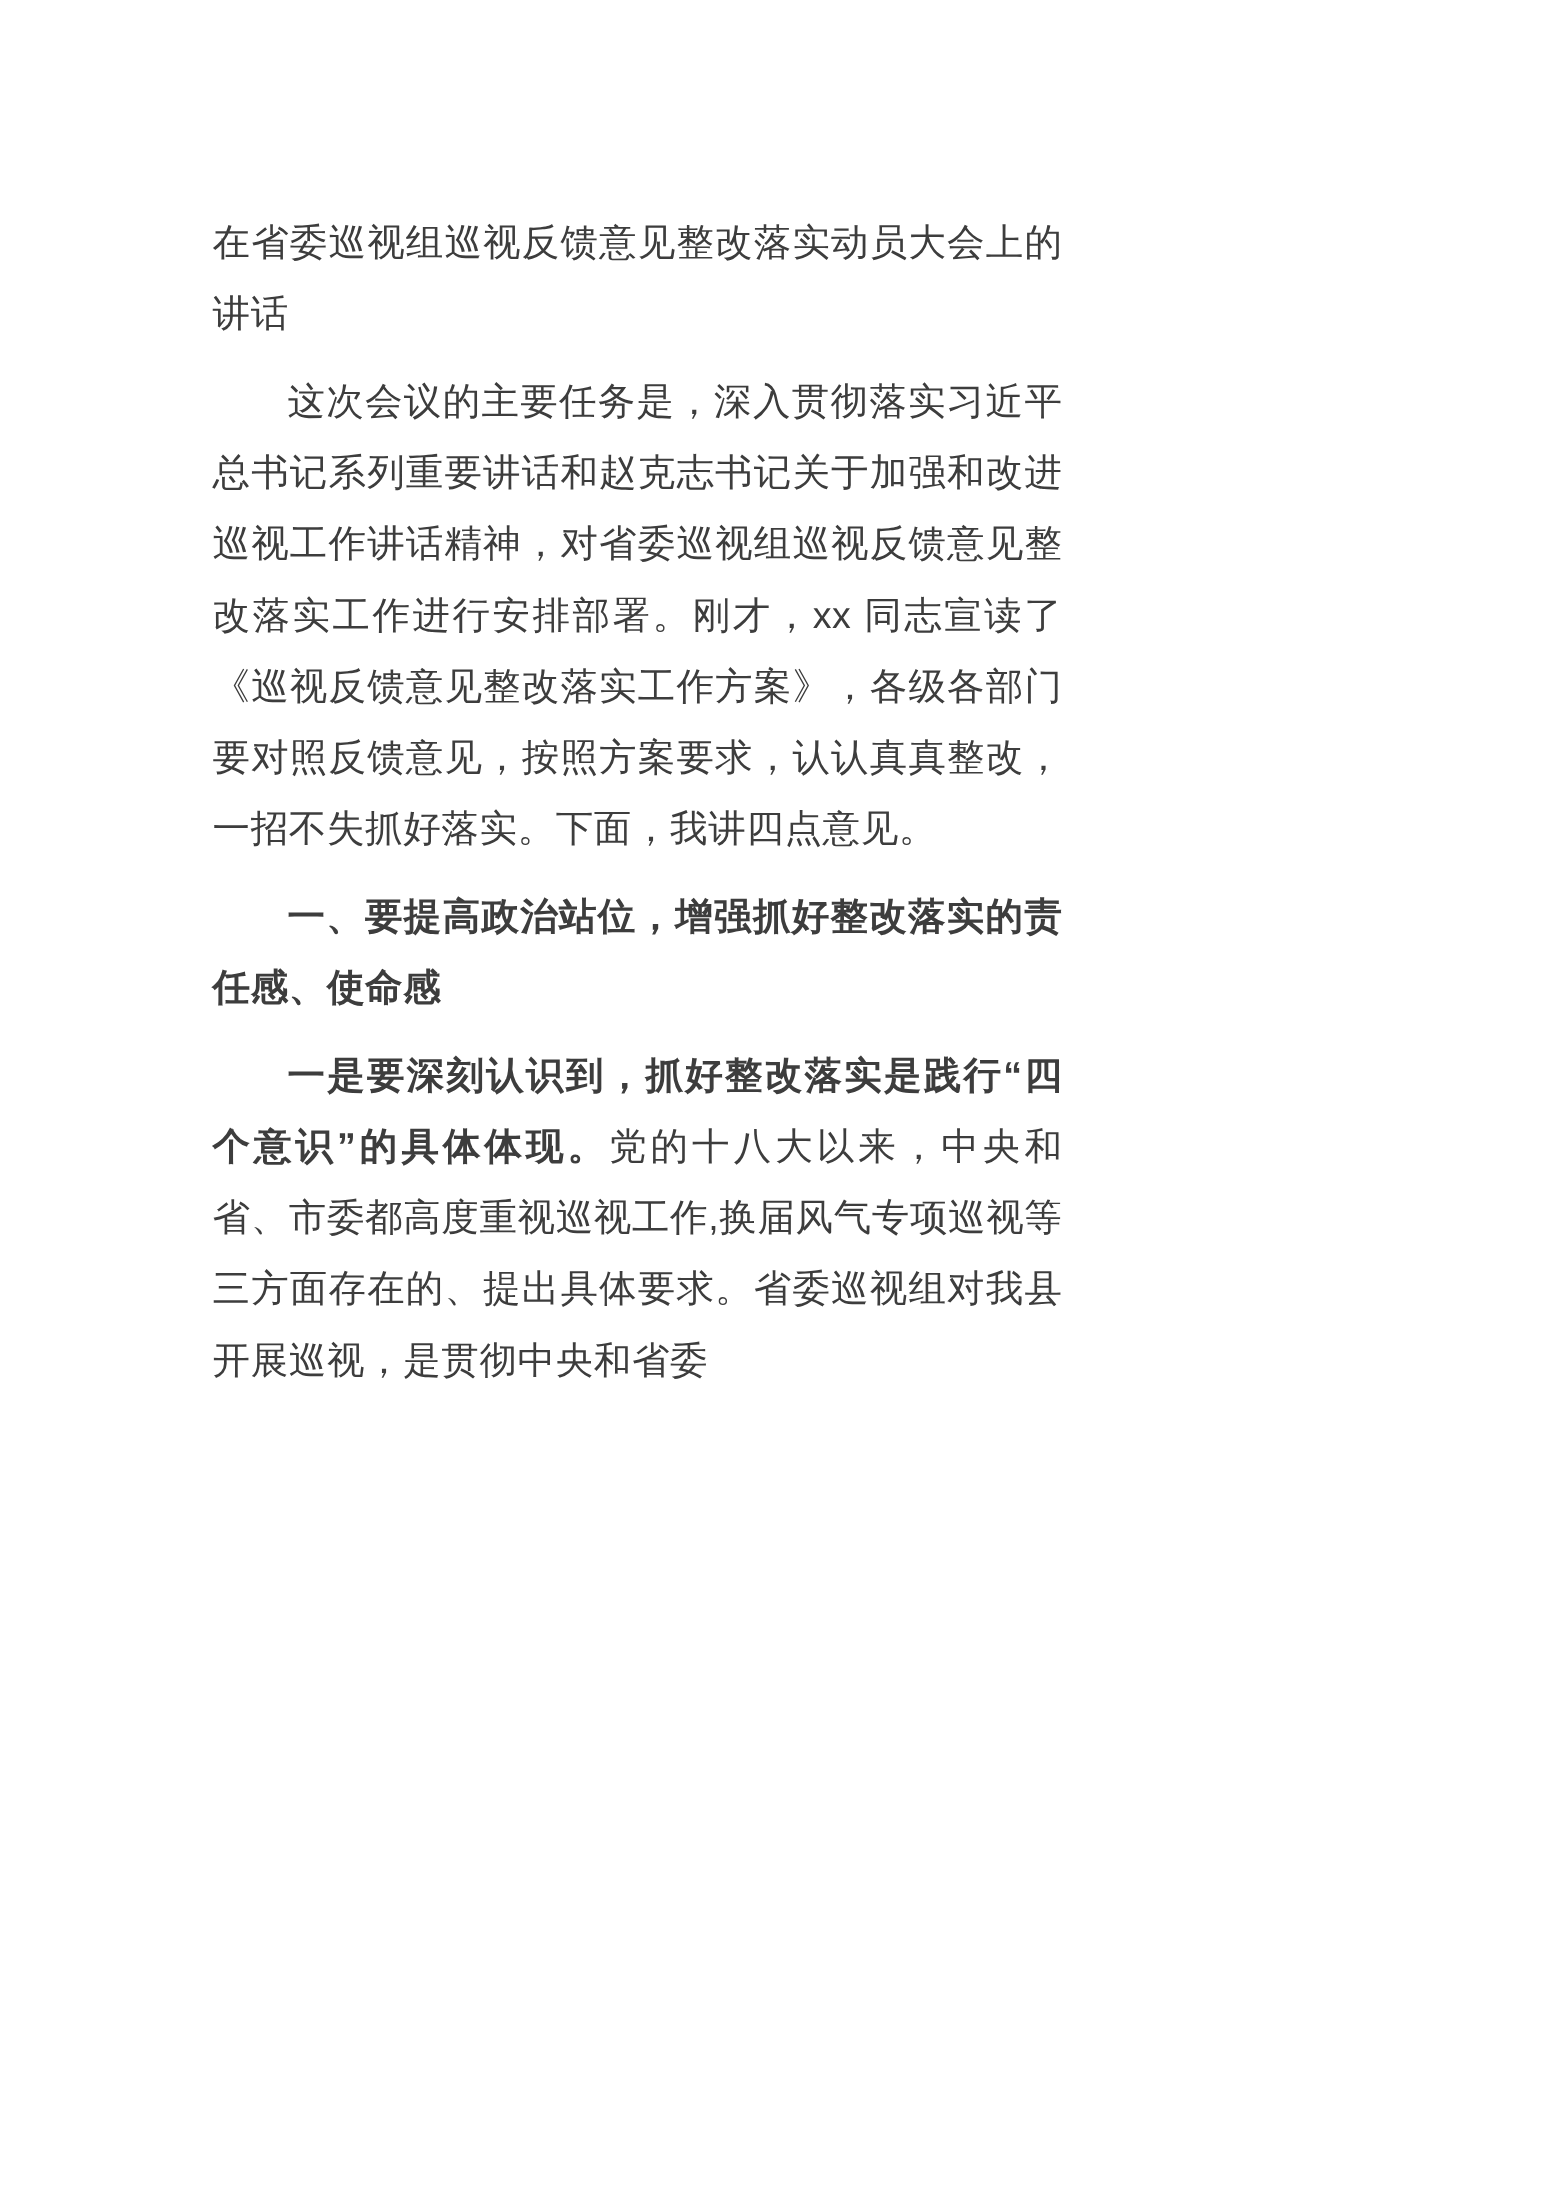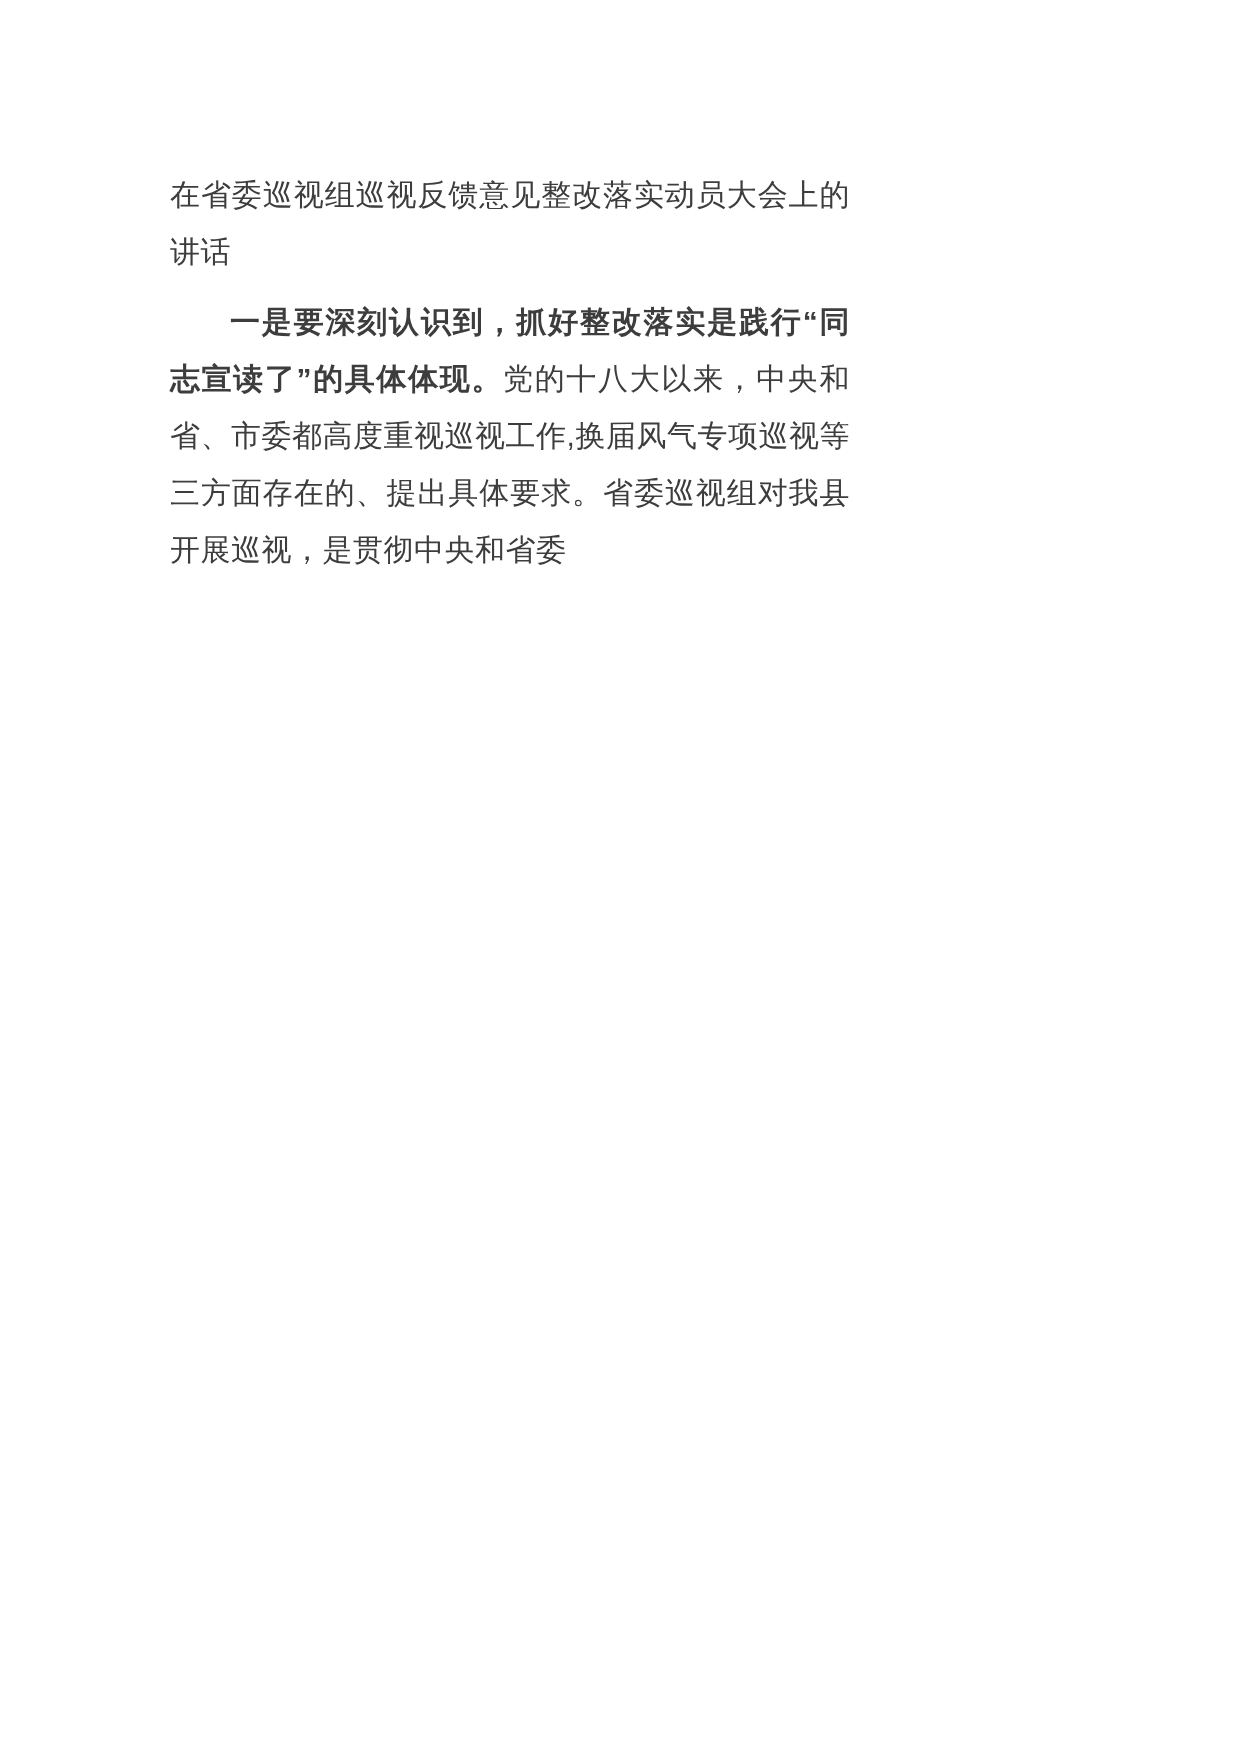--- a/index.html
+++ b/index.html
@@ -30,18 +30,20 @@
   .bold { font-weight: bold; }
 </style>
 </head>
 <body>
 
 <div class="page">
 
   <p class="block">在省委巡视组巡视反馈意见整改落实动员大会上的讲话</p>
 
 
+  <p class="block indent">这次会议的主要任务是，深入贯彻落实习近平总书记系列重要讲话和赵克志书记关于加强和改进巡视工作讲话精神，对省委巡视组巡视反馈意见整改落实工作进行安排部署。刚才，xx 同志宣读了《巡视反馈意见整改落实工作方案》，各级各部门要对照反馈意见，按照方案要求，认认真真整改，一招不失抓好落实。下面，我讲四点意见。</p>
+
+  <p class="block indent bold">一、要提高政治站位，增强抓好整改落实的责任感、使命感</p>
 
 
-
-  <p class="block indent"><span class="bold">一是要深刻认识到，抓好整改落实是践行“同志宣读了”的具体体现。</span><span>党的十八大以来，中央和省、市委都高度重视巡视工作,换届风气专项巡视等三方面存在的、提出具体要求。省委巡视组对我县开展巡视，是贯彻中央和省委</span></p>
+  <p class="block indent"><span class="bold">一是要深刻认识到，抓好整改落实是践行“四个意识”的具体体现。</span><span>党的十八大以来，中央和省、市委都高度重视巡视工作,换届风气专项巡视等三方面存在的、提出具体要求。省委巡视组对我县开展巡视，是贯彻中央和省委</span></p>
 
 </div>
 
 </body></html>

